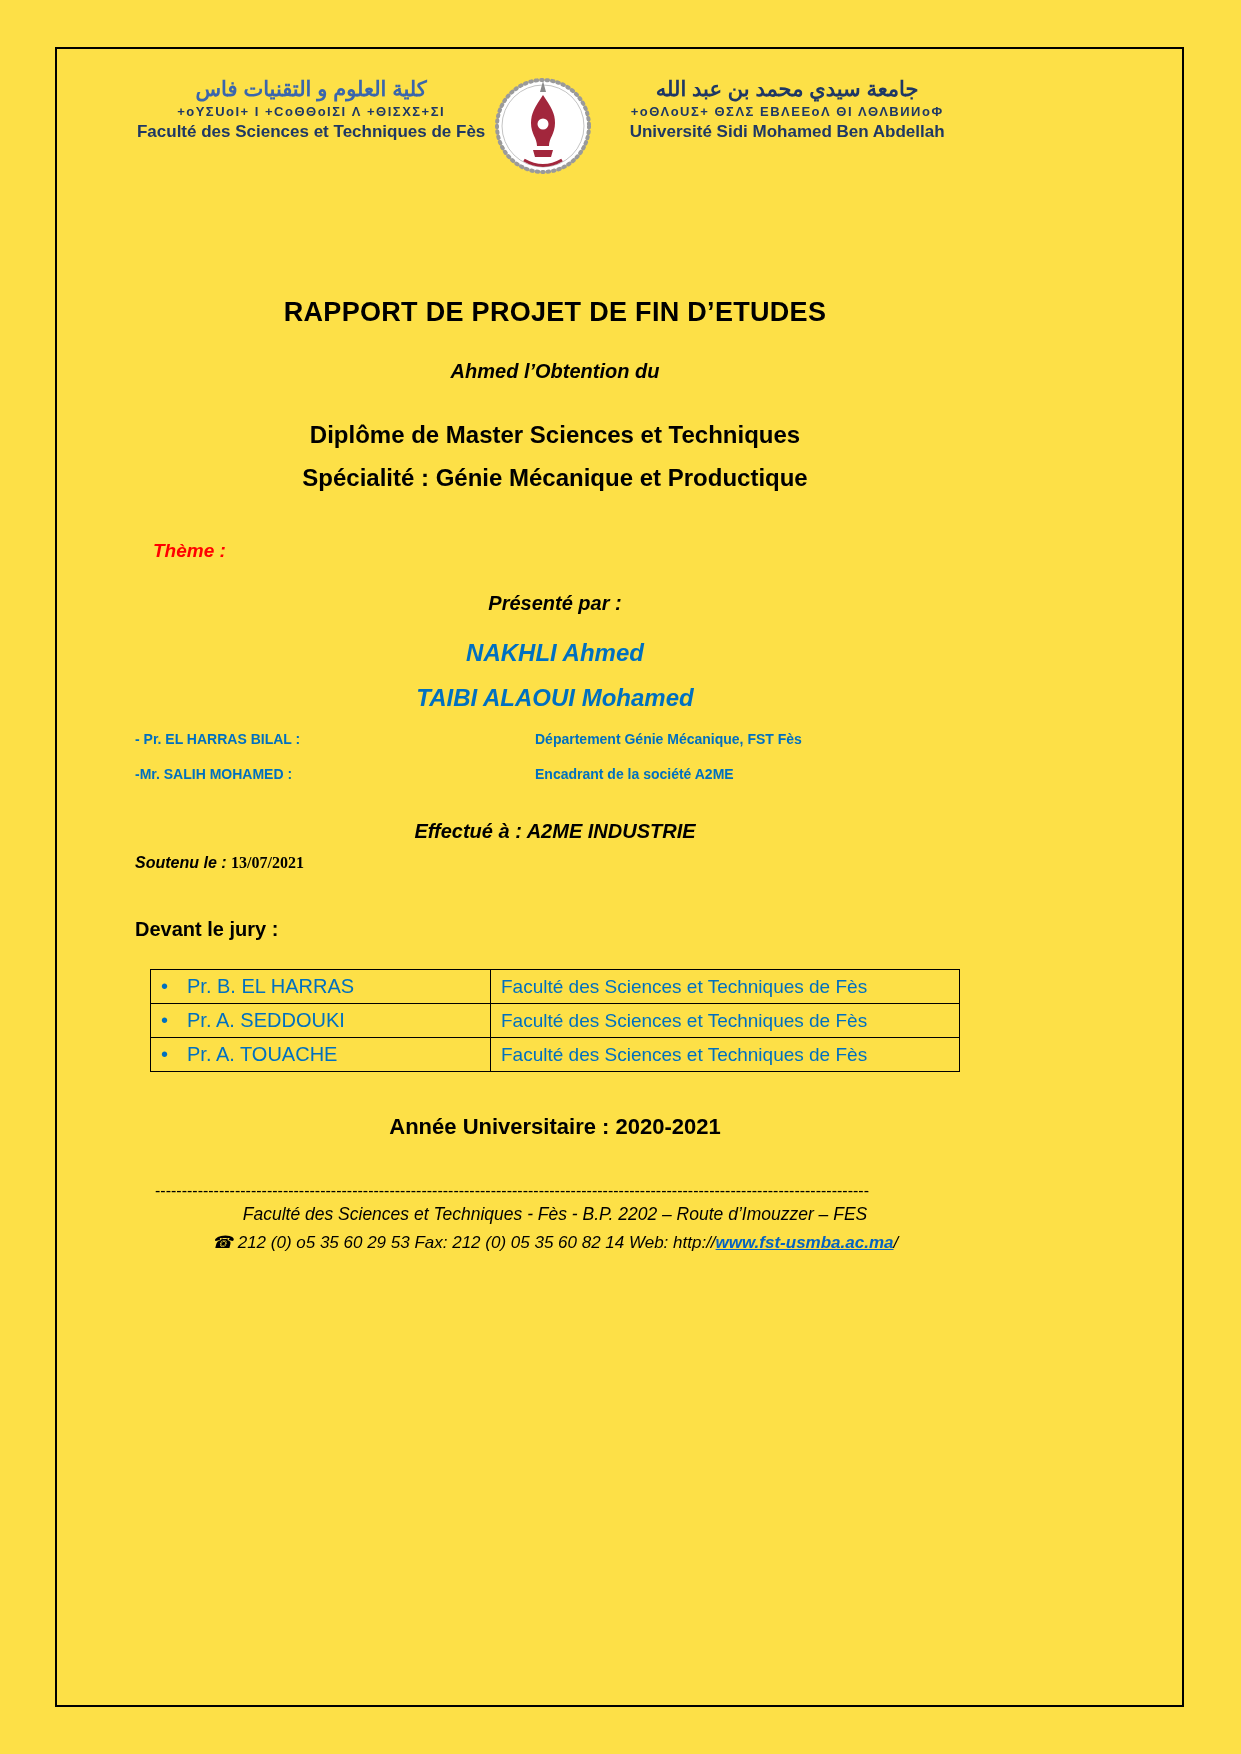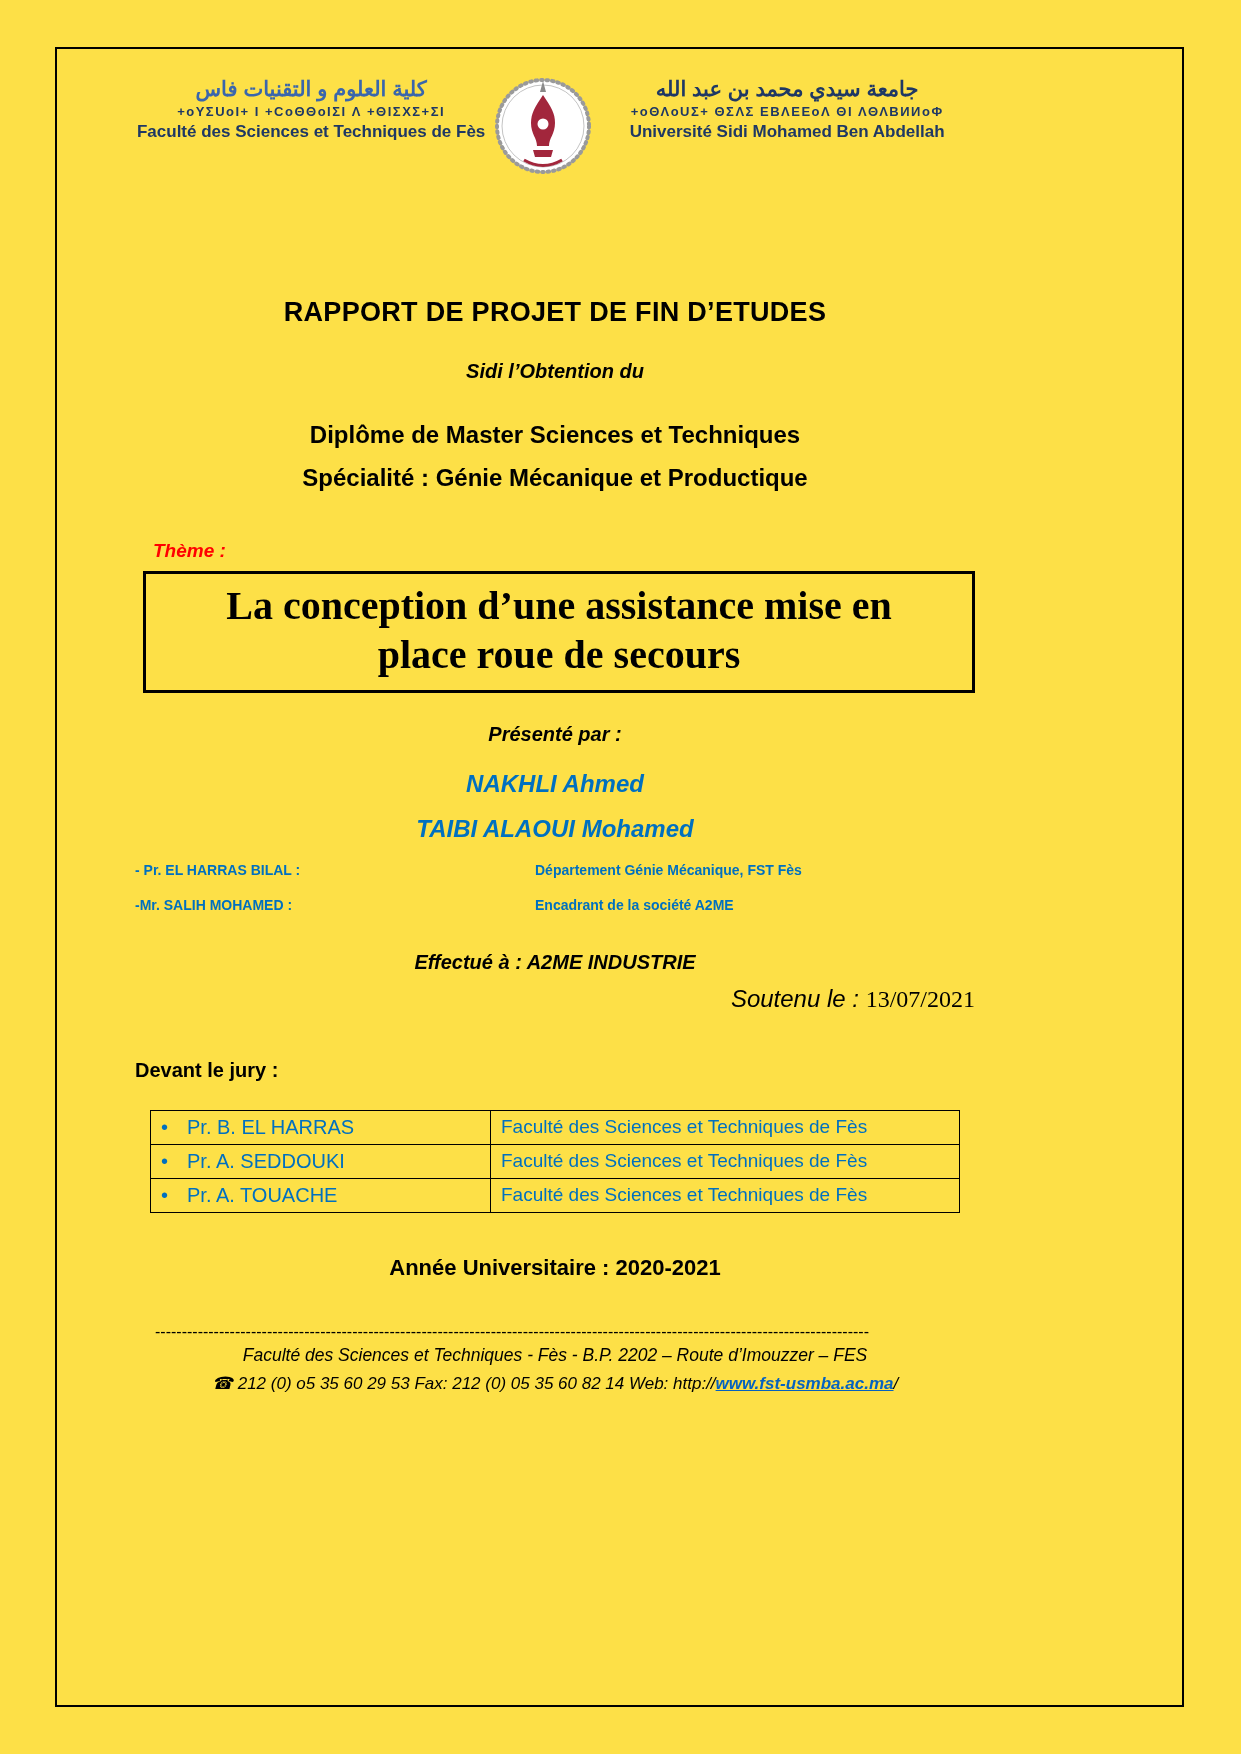--- a/index.html
+++ b/index.html
@@ -40,21 +40,21 @@
   .presente { margin-top:30px; text-align:center; font-size:20px; font-weight:bold; font-style:italic; }
   .student { margin-top:24px; text-align:center; font-size:24px; font-weight:bold; font-style:italic; color:#0070c0; }
   .student + .student { margin-top:17px; }
 
   .encadre { margin-top:30px; font-size:20px; font-weight:bold; font-style:italic; }
   .sup-row { display:flex; margin-top:19px; font-size:14px; font-weight:bold; color:#0070c0; }
   .sup-name { width:400px; }
   .sup-role { flex:1; }
 
   .effectue { margin-top:38px; text-align:center; font-size:20px; font-weight:bold; font-style:italic; }
-  .soutenu { margin-top:11px; text-align:right; font-size:24px; font-weight:normal; font-style:italic; }
+  .soutenu { margin-top:11px; text-align:left; font-size:16px; font-weight:bold; font-style:italic; }
   .soutenu .date { font-family:"Liberation Serif", serif; font-style:normal; }
 
   .jury-label { margin-top:46px; font-size:20px; font-weight:bold; }
 
   table.jury { margin-top:28px; margin-left:15px; width:810px; border-collapse:collapse; }
   table.jury td { border:1.5px solid #000; padding:5px 10px; color:#0070c0; font-weight:normal; }
   td.j-name { width:340px; font-size:20px; padding-left:14px; }
   td.j-name .bullet { display:inline-block; width:26px; }
   td.j-aff { font-size:19px; }
 
@@ -91,29 +91,25 @@
         </svg>
       </div>
       <div class="h-right">
         <div class="arabic-right">جامعة سيدي محمد بن عبد الله</div>
         <div class="tifinagh">+oΘΛoUΣ+ ΘΣΛΣ ΕΒΛΕΕoΛ ΘI ΛΘΛΒИИoΦ</div>
         <div class="h-name">Université Sidi Mohamed Ben Abdellah</div>
       </div>
     </div>
 
     <div class="report-title">RAPPORT DE PROJET DE FIN D’ETUDES</div>
-    <div class="obtention">Sidi l’Obtention du</div>
+    <div class="obtention">Ahmed l’Obtention du</div>
     <div class="diploma">Diplôme de Master Sciences et Techniques</div>
     <div class="specialty">Spécialité : Génie Mécanique et Productique</div>
 
     <div class="theme-label">Thème :</div>
-    <div class="theme-box">
-      <div>La conception d’une assistance mise en</div>
-      <div>place roue de secours</div>
-    </div>
 
     <div class="presente">Présenté par :</div>
     <div class="student">NAKHLI Ahmed</div>
     <div class="student">TAIBI ALAOUI Mohamed</div>
 
     <div class="sup-row">
       <div class="sup-name">- Pr. EL HARRAS BILAL :</div>
       <div class="sup-role">Département Génie Mécanique, FST Fès</div>
     </div>
     <div class="sup-row">

